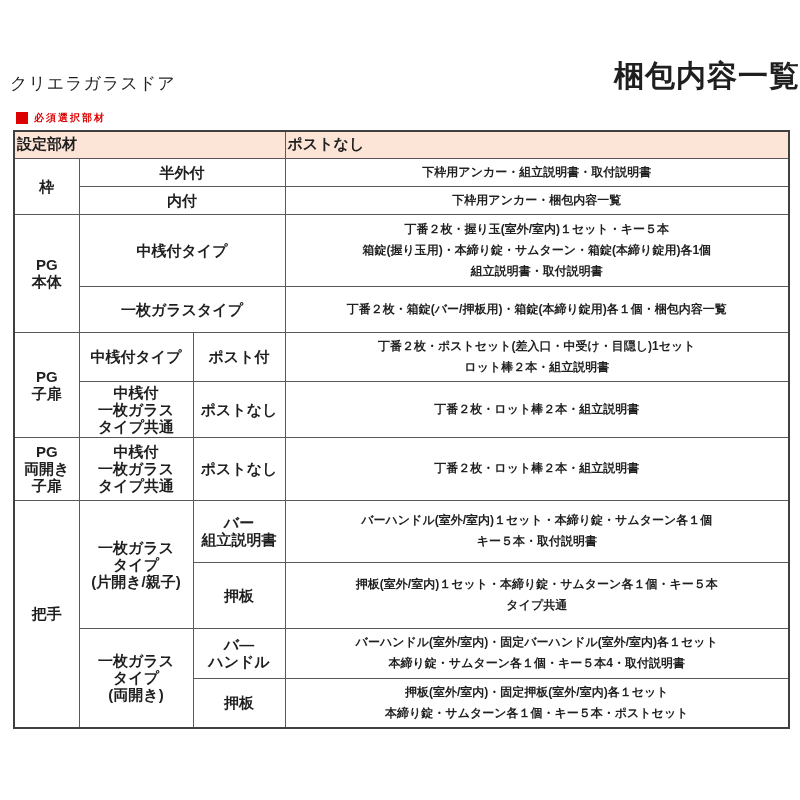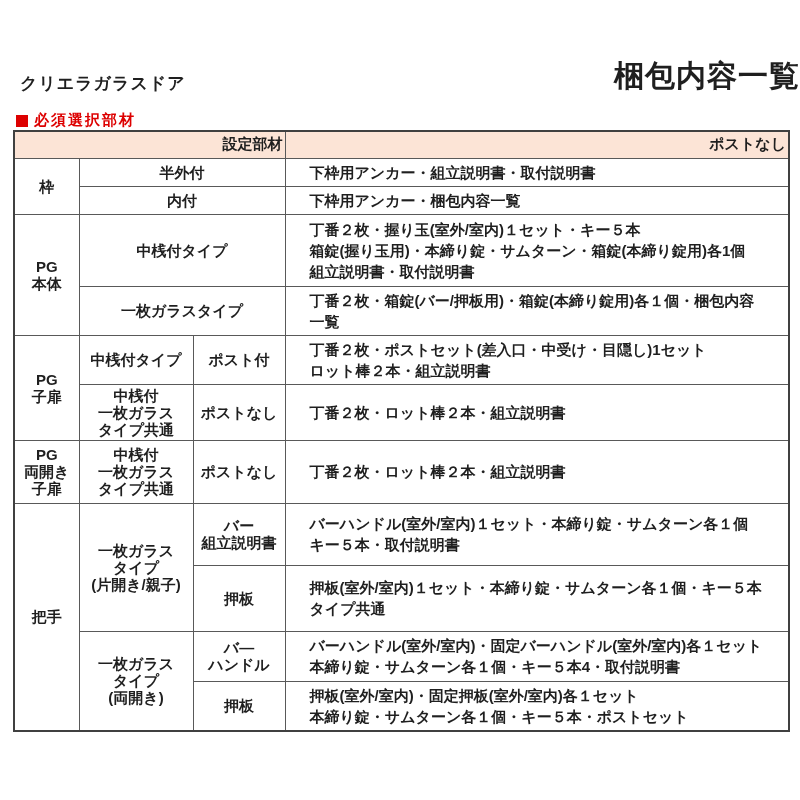--- a/index.html
+++ b/index.html
@@ -11,53 +11,53 @@
   }
   *{box-sizing:border-box;margin:0;padding:0;}
   html,body{width:800px;height:800px;background:#ffffff;}
   body{
     font-family:"Liberation Sans","DejaVu Sans",sans-serif;
     color:var(--text);
     position:relative;
     overflow:hidden;
   }
   .product-name{
-    position:absolute;left:20px;top:72px;
-    font-size:17px;font-weight:700;letter-spacing:1px;
+    position:absolute;left:10px;top:72px;
+    font-size:17px;font-weight:400;letter-spacing:1px;
   }
   .page-title{
     position:absolute;left:0;right:0;top:56px;
     text-align:right;font-size:30px;font-weight:700;letter-spacing:1px;
   }
   .required-label{
     position:absolute;left:16px;top:111px;
     display:flex;align-items:center;gap:6px;
-    color:var(--accent-red);font-size:15px;font-weight:700;letter-spacing:2px;
+    color:var(--accent-red);font-size:10px;font-weight:700;letter-spacing:2px;
   }
   .redsq{width:12px;height:12px;background:var(--accent-red);display:inline-block;flex:0 0 auto;}
   table.packing{
     position:absolute;left:13px;top:130px;
     width:775px;border-collapse:collapse;table-layout:fixed;
     border:2px solid var(--border-outer);
   }
   table.packing th,table.packing td{
     border:1px solid var(--border-inner);
     font-weight:700;
     vertical-align:middle;
     white-space:pre-line;
   }
   th.header{
     background:var(--header-bg);
-    font-size:15px;text-align:right;padding:2px;
+    font-size:15px;text-align:left;padding:2px;
   }
   td.group,td.label,td.option{
     font-size:15px;line-height:17px;text-align:center;padding:2px 1px;
   }
   td.content{
-    font-size:15px;line-height:21px;text-align:left;padding:3px 24px;
+    font-size:12px;line-height:21px;text-align:center;padding:3px 24px;
   }
 </style>
 </head>
 <body>
 
 <div class="product-name">クリエラガラスドア</div>
 <div class="page-title">梱包内容一覧</div>
 <div class="required-label">
   <span class="redsq"></span>
   <span>必須選択部材</span>

